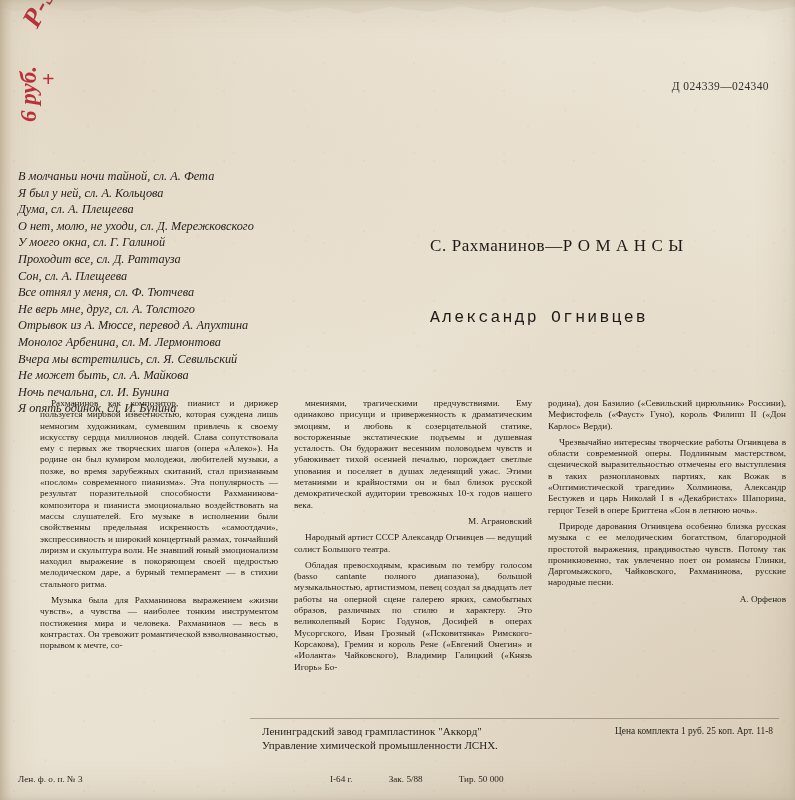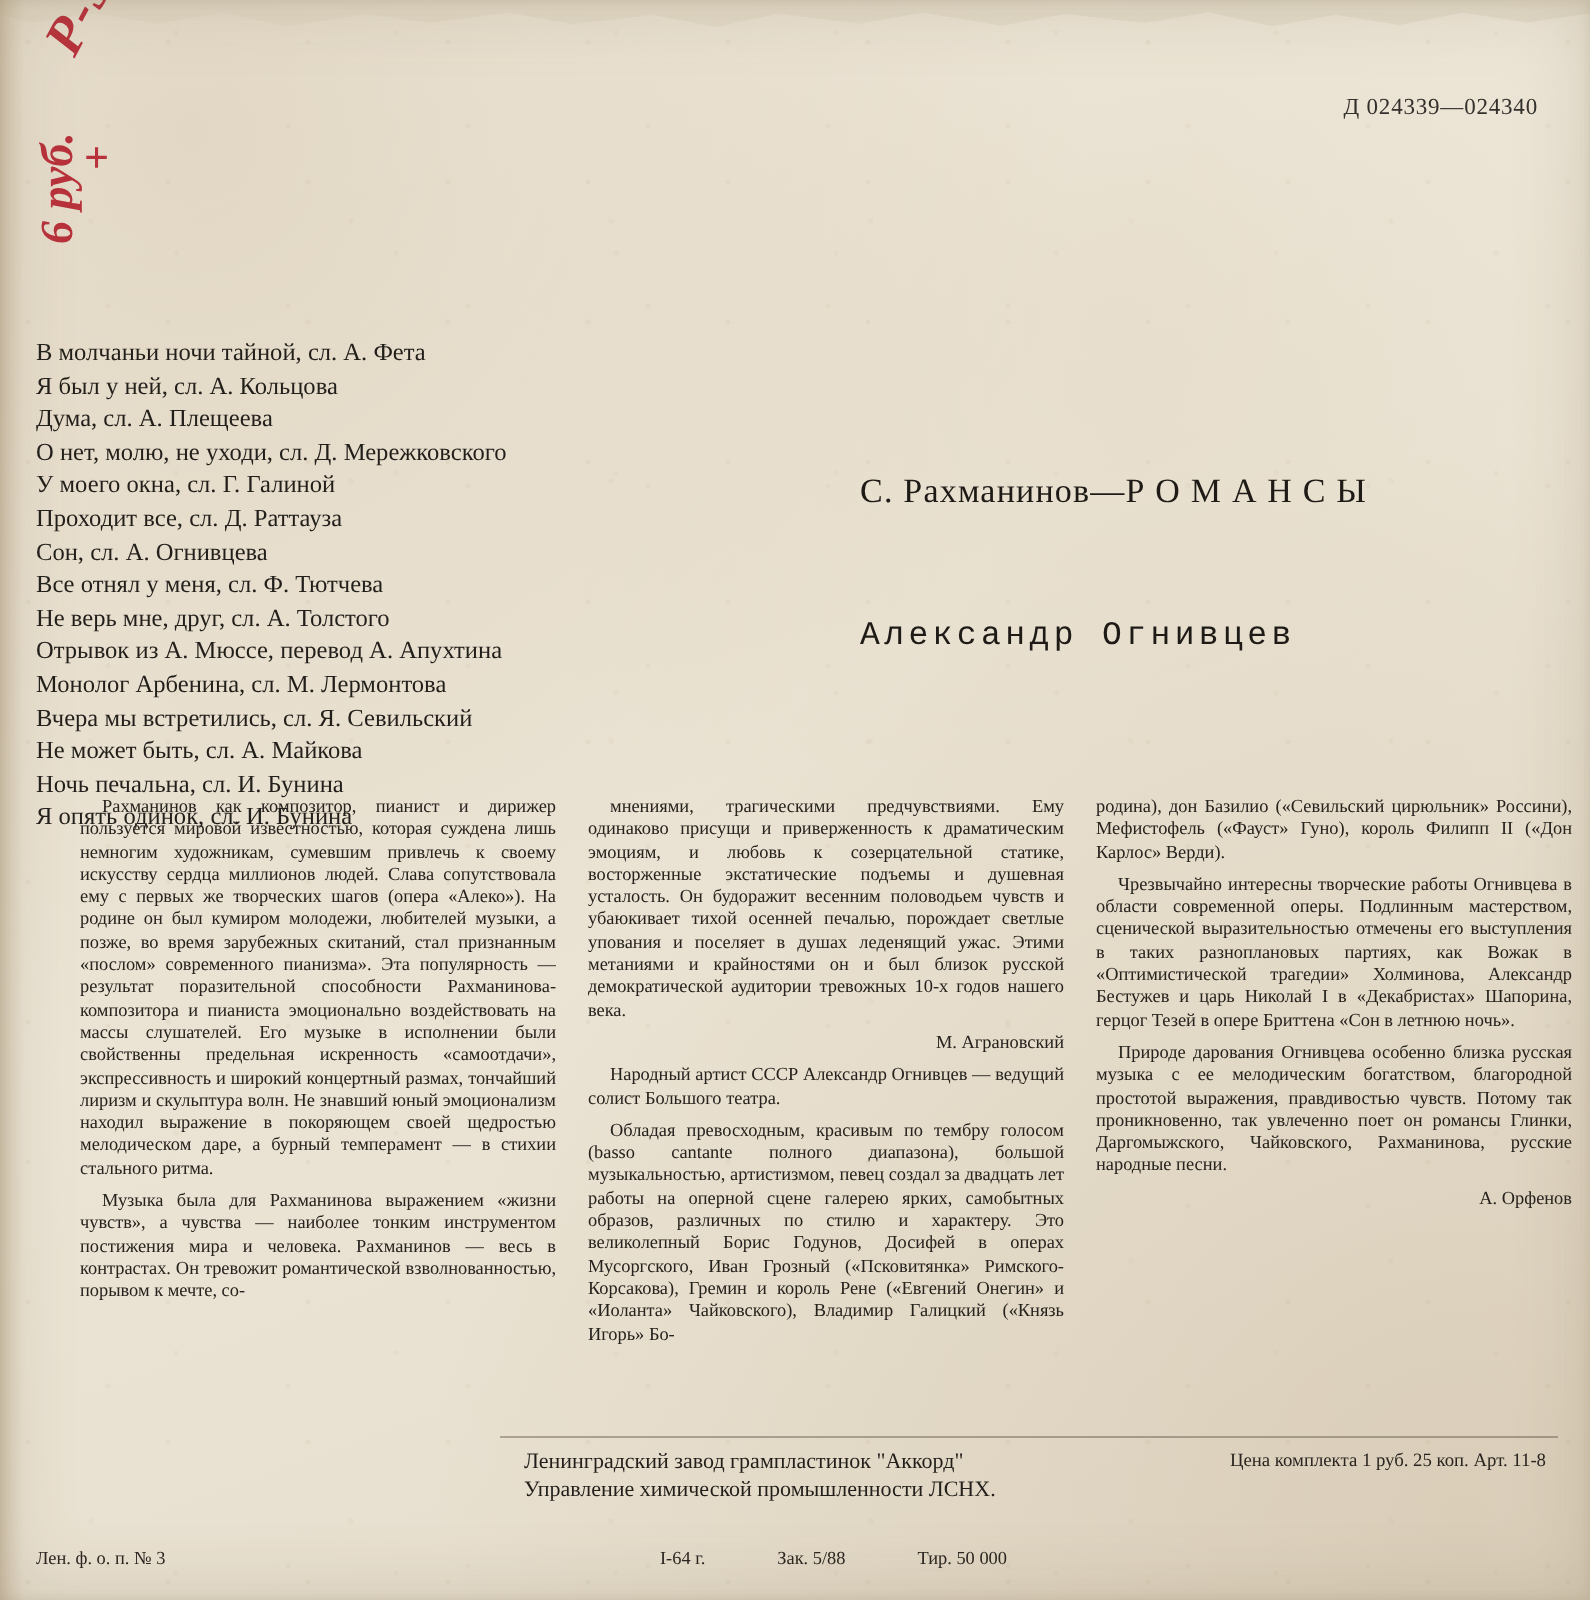--- a/index.html
+++ b/index.html
@@ -99,38 +99,39 @@
     transform-origin: left top;
     font-style: italic;
     font-weight: 700;
     white-space: nowrap;
   }
 
   
   .cat-number {
     position: absolute;
     right: 26px;
-    top: 48px;
+    top: 80px;
     font-size: 11.5px;
     letter-spacing: 0.4px;
     color: #33302c;
   }
 
   
   .tracklist {
     position: absolute;
     left: 18px;
     top: 168px;
     width: 330px;
     font-size: 12.3px;
     line-height: 16.6px;
     color: #221f1b;
   }
   .tracklist .track {
     white-space: nowrap;
+    font-style: italic;
   }
 
   
   .composer-title {
     position: absolute;
     left: 430px;
     top: 236px;
     font-size: 17px;
     letter-spacing: 0.6px;
     color: #1e1b17;
@@ -235,21 +236,21 @@
 
   <div class="cat-number">Д 024339—024340</div>
 
   <div class="tracklist">
     <div class="track">В молчаньи ночи тайной, сл. А. Фета</div>
     <div class="track">Я был у ней, сл. А. Кольцова</div>
     <div class="track">Дума, сл. А. Плещеева</div>
     <div class="track">О нет, молю, не уходи, сл. Д. Мережковского</div>
     <div class="track">У моего окна, сл. Г. Галиной</div>
     <div class="track">Проходит все, сл. Д. Раттауза</div>
-    <div class="track">Сон, сл. А. Огнивцева</div>
+    <div class="track">Сон, сл. А. Плещеева</div>
     <div class="track">Все отнял у меня, сл. Ф. Тютчева</div>
     <div class="track">Не верь мне, друг, сл. А. Толстого</div>
     <div class="track">Отрывок из А. Мюссе, перевод А. Апухтина</div>
     <div class="track">Монолог Арбенина, сл. М. Лермонтова</div>
     <div class="track">Вчера мы встретились, сл. Я. Севильский</div>
     <div class="track">Не может быть, сл. А. Майкова</div>
     <div class="track">Ночь печальна, сл. И. Бунина</div>
     <div class="track">Я опять одинок, сл. И. Бунина</div>
   </div>
 

